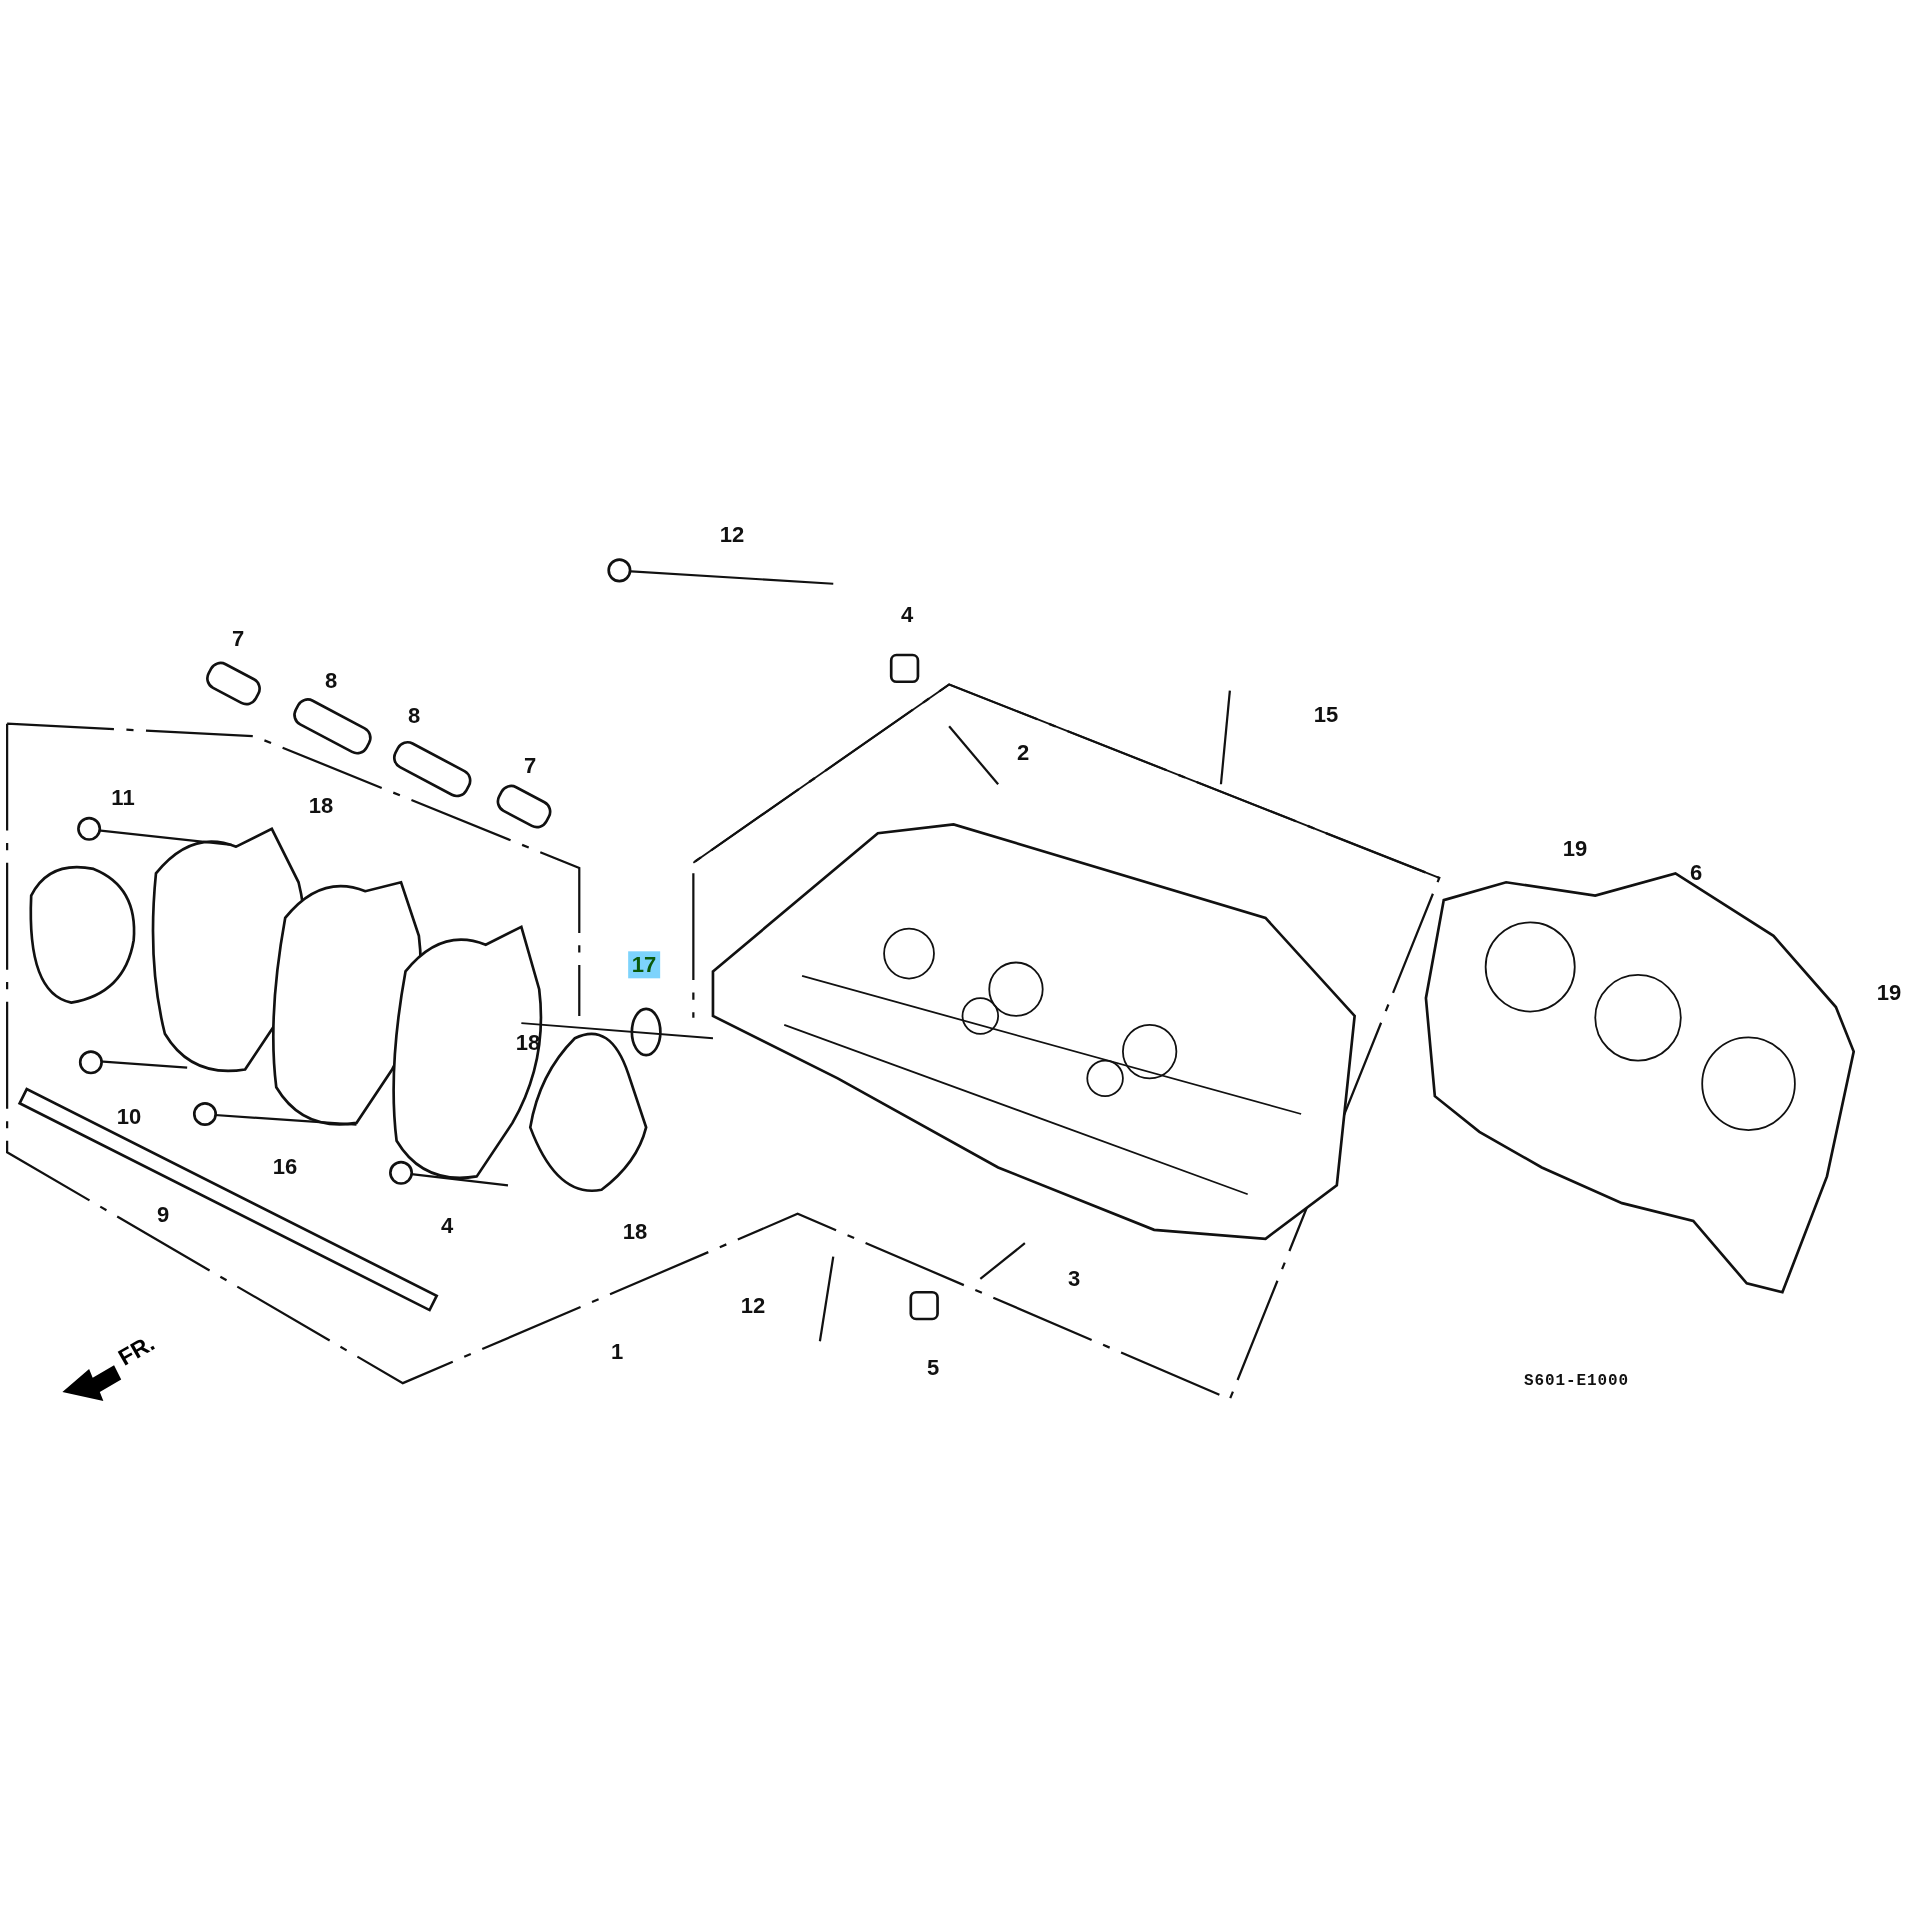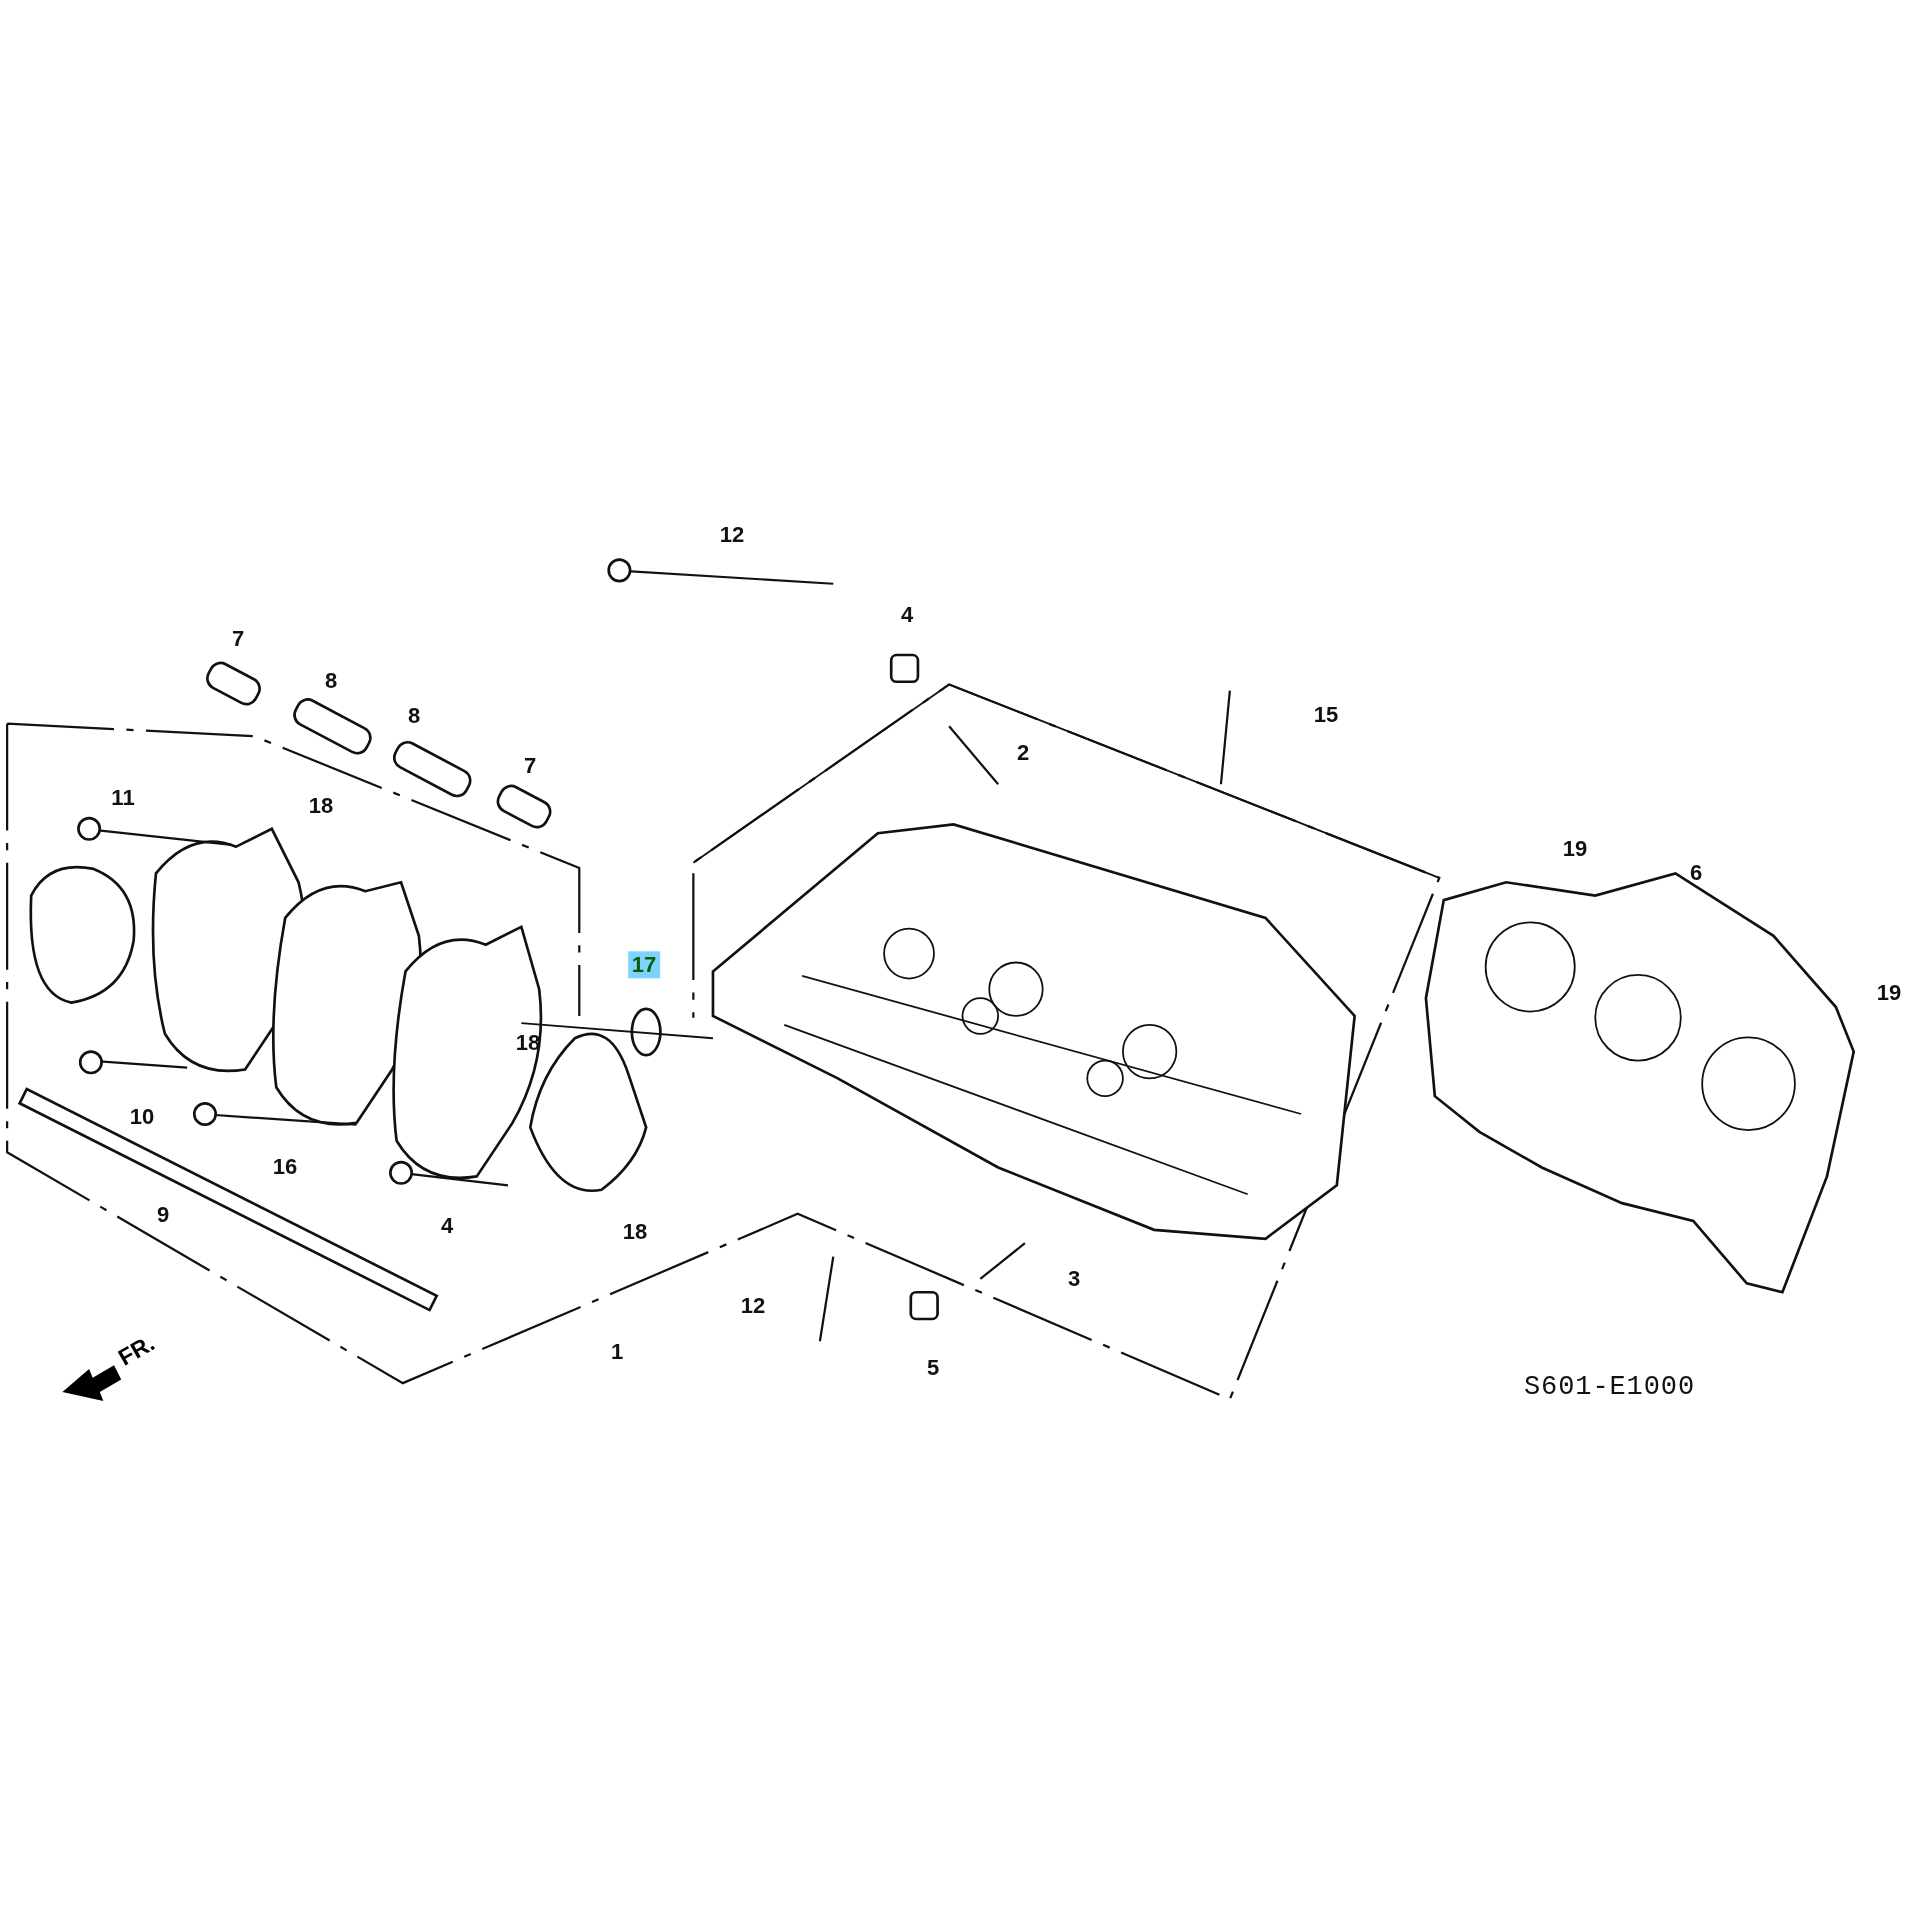--- a/index.html
+++ b/index.html
@@ -1,20 +1,20 @@
 <!DOCTYPE html>
 <html style="font-size:14.3px"><head>
 <meta charset="utf-8">
 <style>
   html, body { margin: 0; padding: 0; background: #ffffff; }
   body { width: 1925px; height: 1925px; position: relative; overflow: hidden; font-family: "Liberation Sans", sans-serif; }
   #diagram { position: absolute; left: 0; top: 0; width: 1925px; height: 1925px; }
   .callout { position: absolute; font-family: "Liberation Sans", sans-serif; font-weight: bold; font-size: 22px; color: #111; line-height: 1; transform: translate(-50%, -50%); white-space: nowrap; }
   .callout.highlight { background: #7dd3fc; color: #0a5a0a; padding: 2.7px 3.6px; }
-  .code { position: absolute; font-family: "Liberation Mono", monospace; font-weight: normal; font-size: 27px; color: #111; letter-spacing: 0.9px; }
+  .code { position: absolute; font-family: "Liberation Mono", monospace; font-weight: bold; font-size: 16px; color: #111; letter-spacing: 0.9px; }
   .fr { position: absolute; font-family: "Liberation Sans", sans-serif; font-weight: 900; font-size: 23px; color: #000; transform: rotate(-30deg); }
   svg .ln { stroke: #111; stroke-width: 2.5; fill: none; }
   svg .thin { stroke: #111; stroke-width: 2; fill: none; }
   svg .part { stroke: #111; stroke-width: 3; fill: #fff; }
   svg .dash { stroke: #111; stroke-width: 2.5; fill: none; stroke-dasharray: 120 14 8 14; }
 </style>
 </head>
 <body>
 
 <svg id="diagram" viewBox="0 0 2160 2160" xmlns="http://www.w3.org/2000/svg">
@@ -90,21 +90,21 @@
 <div class="callout" style="left:1023px;top:753px">2</div>
 <div class="callout" style="left:1074px;top:1279px">3</div>
 <div class="callout" style="left:907px;top:615px">4</div>
 <div class="callout" style="left:933px;top:1368px">5</div>
 <div class="callout" style="left:1696px;top:873px">6</div>
 <div class="callout" style="left:238px;top:639px">7</div>
 <div class="callout" style="left:530px;top:766px">7</div>
 <div class="callout" style="left:331px;top:681px">8</div>
 <div class="callout" style="left:414px;top:716px">8</div>
 <div class="callout" style="left:163px;top:1215px">9</div>
-<div class="callout" style="left:142px;top:1117px">10</div>
+<div class="callout" style="left:129px;top:1117px">10</div>
 <div class="callout" style="left:447px;top:1226px">4</div>
 <div class="callout" style="left:732px;top:535px">12</div>
 <div class="callout" style="left:123px;top:798px">11</div>
 <div class="callout" style="left:285px;top:1167px">16</div>
 <div class="callout" style="left:1326px;top:715px">15</div>
 <div class="callout" style="left:753px;top:1306px">12</div>
 <div class="callout highlight" style="left:644px;top:965px">17</div>
 <div class="callout" style="left:321px;top:806px">18</div>
 <div class="callout" style="left:528px;top:1043px">18</div>
 <div class="callout" style="left:635px;top:1232px">18</div>

